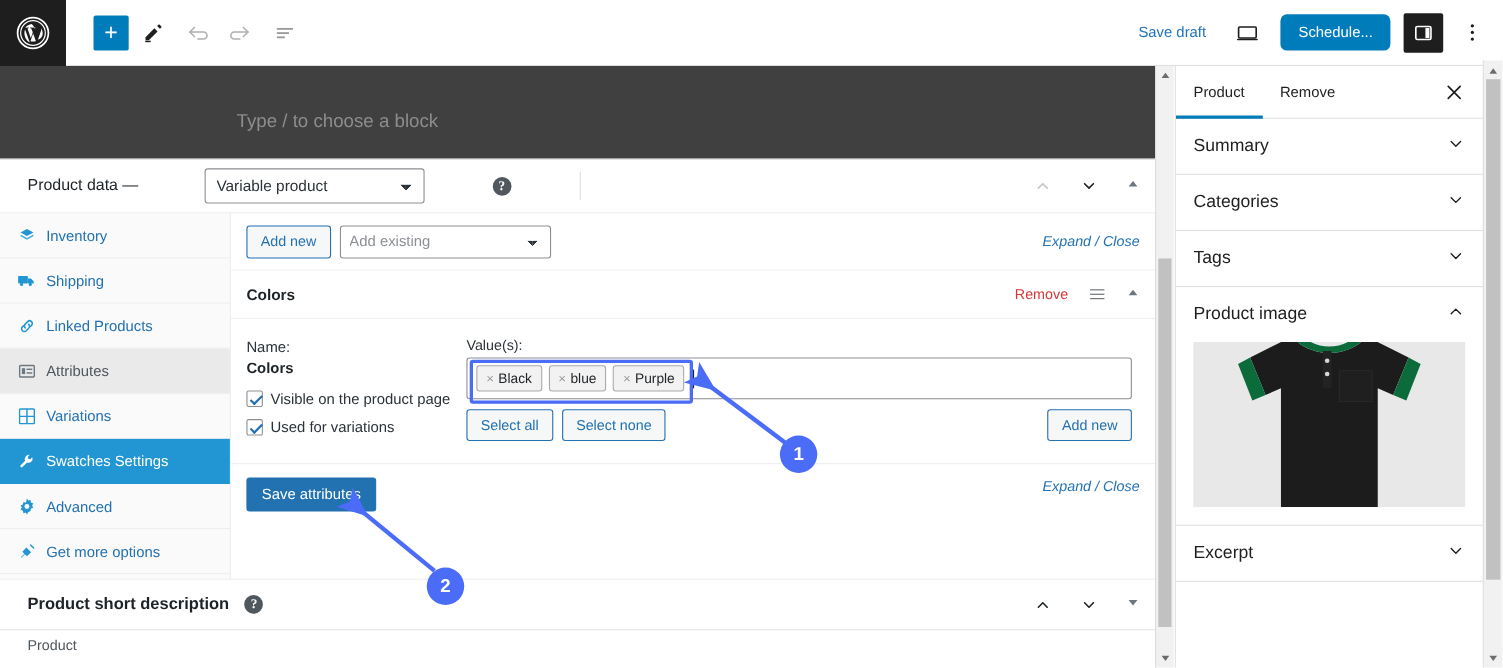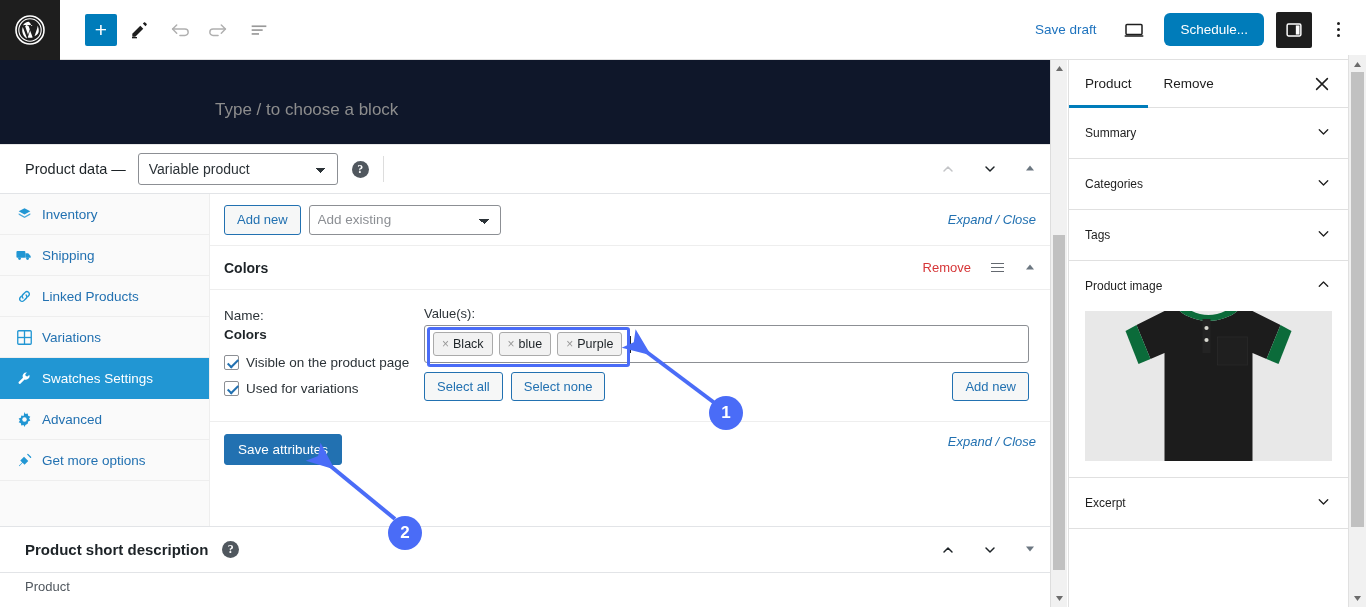--- a/index.html
+++ b/index.html
@@ -58,32 +58,32 @@
     align-items: center; justify-content: center; gap: 3px; cursor: pointer;
   }
   .kebab i { width: 3px; height: 3px; border-radius: 50%; background: #1e1e1e; display: block; }
 
   
   .editor {
     position: absolute; top: 60px; left: 0; width: 1050px; height: 547px;
     background: #fff; overflow: hidden;
   }
   .block-area {
-    height: 85px; background: #0f172a; border-bottom: 1px solid #e8e8e8;
+    height: 85px; background: #404040; border-bottom: 1px solid #e8e8e8;
     position: relative;
   }
   .block-placeholder {
     position: absolute; left: 215px; top: 50px; transform: translateY(-50%);
     color: #8d8d8d; font-size: 17px;
   }
 
   
   .pd-header {
     height: 48px; display: flex; align-items: center; padding: 0 0 0 25px;
-    background: #fff; position: relative;
+    background: #fff; position: relative; gap: 48px;
   }
   .pd-label { font-size: 14.5px; color: #1d2327; font-weight: 400; margin-right: 12px; }
   .pd-select {
     width: 200px; height: 32px; border: 1px solid #8c8f94; border-radius: 3px;
     background: #fff; font-size: 14px; color: #2c3338; padding: 0 28px 0 10px;
     font-family: "Liberation Sans", sans-serif; cursor: pointer;
     -webkit-appearance: none; appearance: none;
     background-image:
       linear-gradient(45deg, transparent 50%, #2c3338 50%),
       linear-gradient(135deg, #2c3338 50%, transparent 50%);
@@ -260,21 +260,21 @@
   .rs-close {
     margin-left: auto; width: 36px; height: 36px; display: flex;
     align-items: center; justify-content: center; cursor: pointer;
   }
   .rs-panel {
     border-bottom: 1px solid #e0e0e0; padding: 0 16px;
   }
   .rs-panel-head {
     height: 50px; display: flex; align-items: center; cursor: pointer;
   }
-  .rs-panel-title { font-size: 12px; color: #1e1e1e; font-weight: 500; }
+  .rs-panel-title { font-size: 16px; color: #1e1e1e; font-weight: 500; }
   .rs-panel-head .chevron { margin-left: auto; }
   .product-img-wrap { padding: 0 0 16px 0; }
   .product-img {
     width: 100%; height: 150px; background: #e8e8e8; position: relative; overflow: hidden;
   }
 
   
   .page-scroll {
     position: absolute; top: 55px; left: 1348px; width: 18px; height: 552px;
     background: #f1f1f1; border-left: 1px solid #e0e0e0;
@@ -429,20 +429,31 @@
         <div class="pd-tab">
           <span class="ic">
             <svg width="15" height="15" viewBox="0 0 16 16">
                 <path d="M6.3 9.7a2.6 2.6 0 010-3.7l2.4-2.4a2.6 2.6 0 013.7 3.7l-1.1 1.1" fill="none" stroke="#2196d3" stroke-width="1.5" stroke-linecap="round"></path>
                 <path d="M9.7 6.3a2.6 2.6 0 010 3.7l-2.4 2.4a2.6 2.6 0 01-3.7-3.7l1.1-1.1" fill="none" stroke="#2196d3" stroke-width="1.5" stroke-linecap="round"></path>
               </svg>
           </span>
           <span>Linked Products</span>
         </div>
 
+        <div class="pd-tab hovered">
+          <span class="ic">
+            <svg width="15" height="13" viewBox="0 0 16 14">
+                <rect x="0.8" y="1.3" width="14.4" height="11.4" rx="1" fill="none" stroke="#6c7781" stroke-width="1.4"></rect>
+                <rect x="3" y="4" width="3.2" height="5.8" fill="#6c7781"></rect>
+                <rect x="7.6" y="4.4" width="5.6" height="1.4" fill="#6c7781"></rect>
+                <rect x="7.6" y="8" width="5.6" height="1.4" fill="#6c7781"></rect>
+              </svg>
+          </span>
+          <span>Attributes</span>
+        </div>
 
         <div class="pd-tab">
           <span class="ic">
             <svg width="15" height="15" viewBox="0 0 16 16">
                 <rect x="0.8" y="0.8" width="14.4" height="14.4" rx="1" fill="none" stroke="#2196d3" stroke-width="1.4"></rect>
                 <line x1="8" y1="1" x2="8" y2="15" stroke="#2196d3" stroke-width="1.4"></line>
                 <line x1="1" y1="8" x2="15" y2="8" stroke="#2196d3" stroke-width="1.4"></line>
               </svg>
           </span>
           <span>Variations</span>

